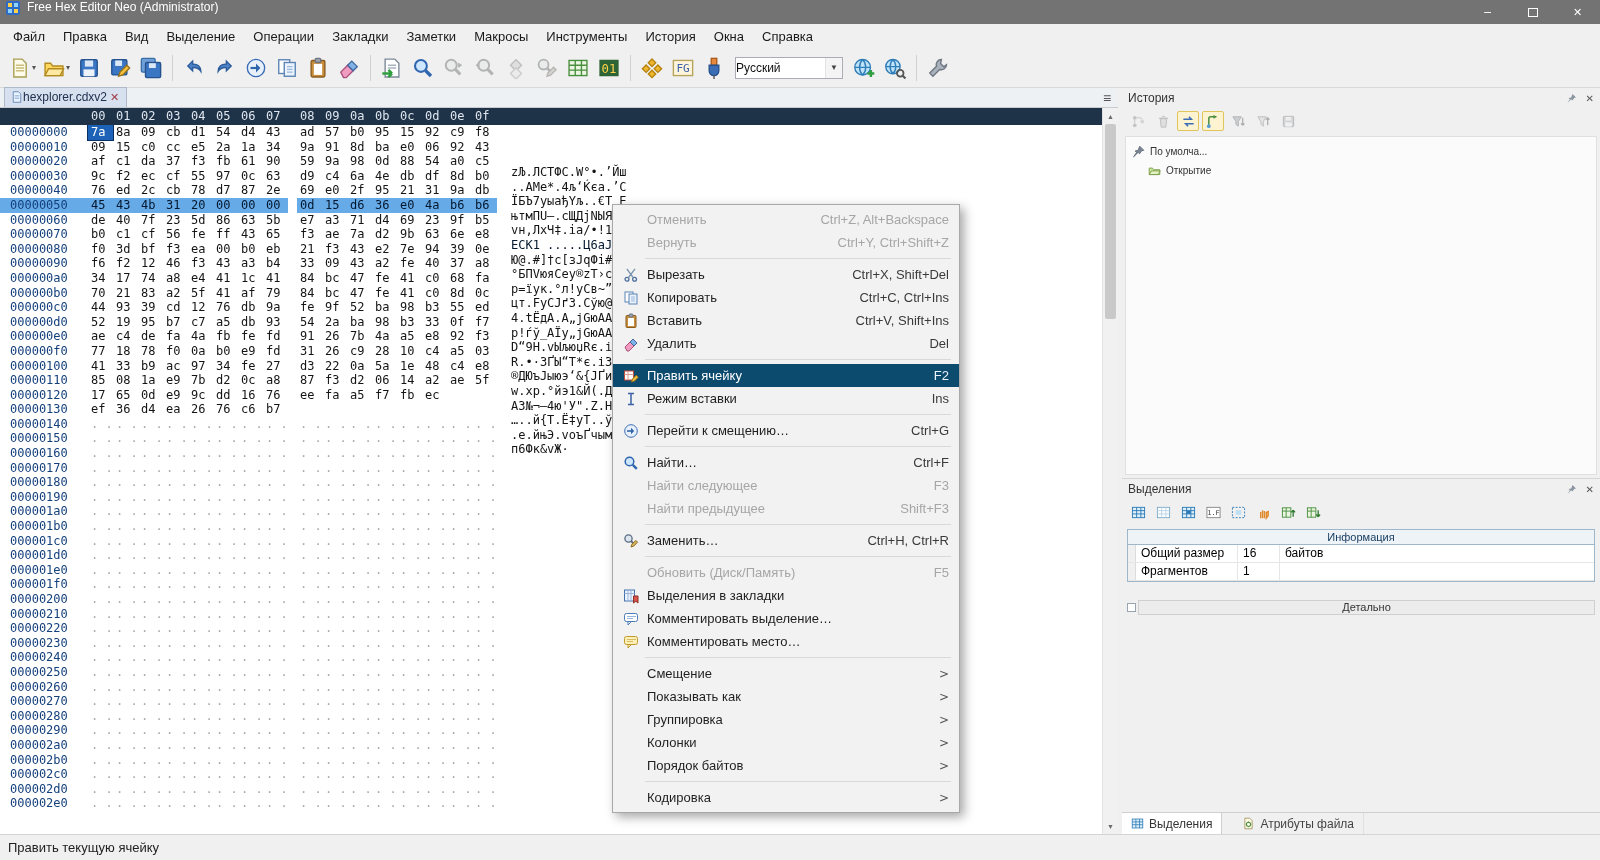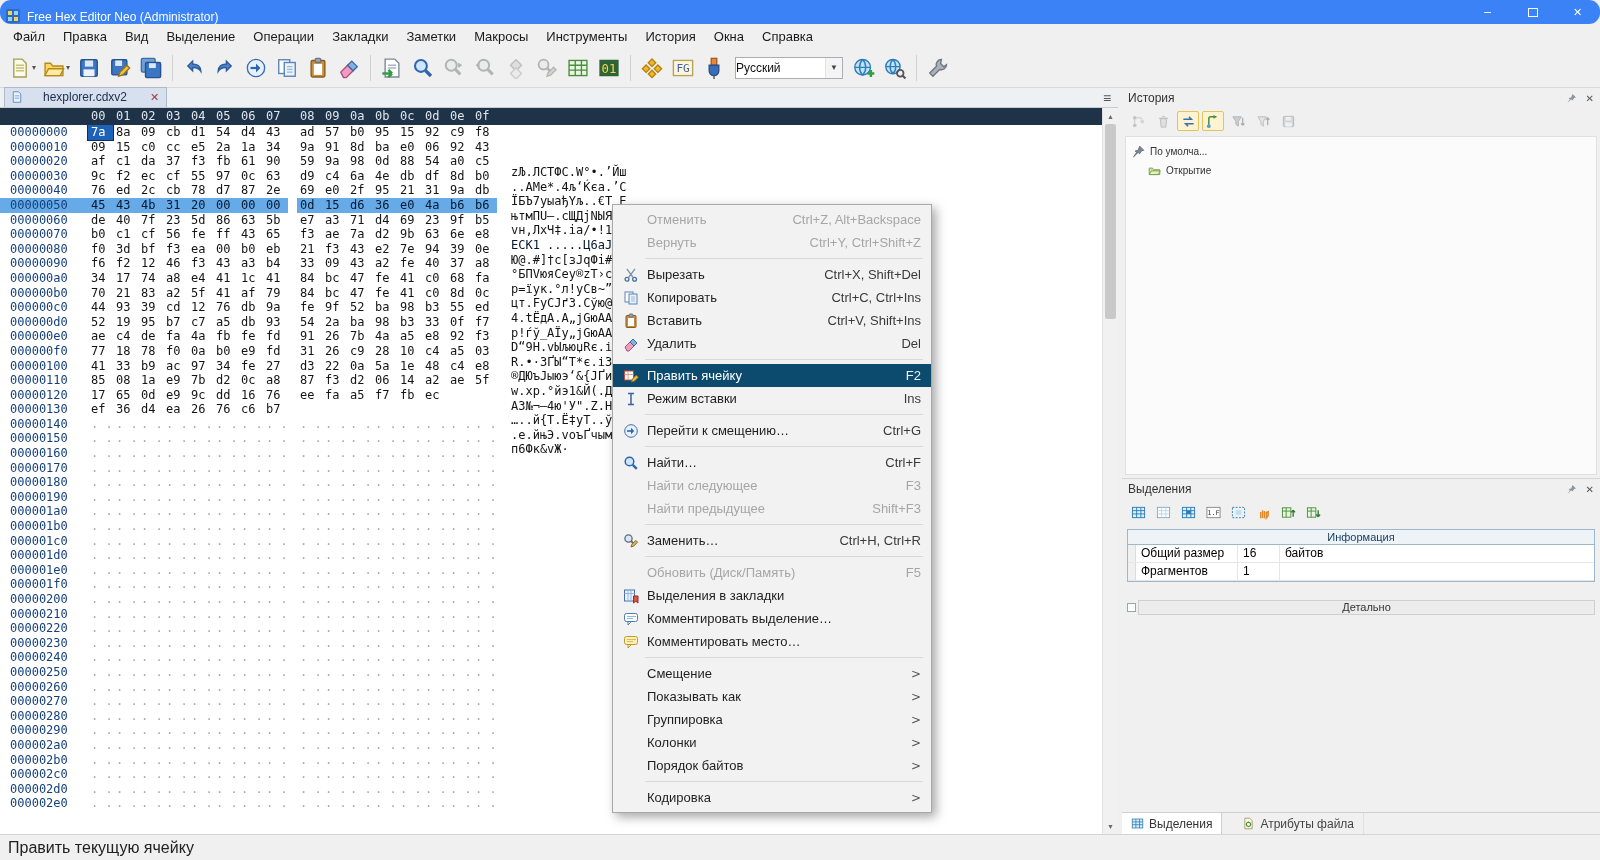--- a/index.html
+++ b/index.html
@@ -1,21 +1,21 @@
 <!DOCTYPE html>
 <html><head>
 <meta charset="utf-8">
 <style>
   * { box-sizing: border-box; margin: 0; padding: 0; }
   html,body { width:1600px; height:860px; overflow:hidden; }
   body { font-family:"Liberation Sans", sans-serif; background:#f0f0f0; position:relative; cursor:default; }
   .icn svg { width:16px; height:16px; display:block; }
 
   
-  .titlebar { height:24px; background:#3b82f6; color:#fff; display:flex; align-items:flex-end; font-size:12px;border-radius:11px; }
+  .titlebar { height:24px; background:#737373; color:#fff; display:flex; align-items:flex-start; font-size:12px; }
   .titlebar .app-ic { margin:0 6px 0 5px; }
   .win-btns { margin-left:auto; display:flex; height:24px; }
   .win-btn { width:45px; display:flex; align-items:center; justify-content:center; color:#fff; font-size:11px; font-family:"DejaVu Sans", sans-serif; }
   .maxbox { width:10px; height:9px; border:1px solid #fff; display:inline-block; }
 
   
   .menubar { height:24px; background:#f0f0f0; display:flex; align-items:center; padding-left:4px; font-size:13px; color:#1a1a1a; }
   .menu-item { padding:3px 9px; }
 
   
@@ -28,21 +28,21 @@
   .combo { width:108px; height:22px; background:#fff; border:1px solid #abadb3; font-size:12px; display:flex; align-items:center; margin:0 5px; color:#111; }
   .combo .arrow { margin-left:auto; width:17px; height:20px; display:flex; align-items:center; justify-content:center; font-size:8px; color:#444; border-left:1px solid #e3e3e3; background:#f4f4f4; }
 
   
   .main { display:flex; height:746px; }
   .leftcol { width:1118px; display:flex; flex-direction:column; }
   .rightcol { width:478px; margin-left:4px; display:flex; flex-direction:column; background:#f0f0f0; }
 
   
   .tabrow { height:20px; display:flex; background:#eef1f4; border-bottom:1px solid #c9ccd1; align-items:flex-end; }
-  .tab { display:flex; align-items:center; gap:20px; background:#d6e0ee; border:1px solid #aeb9c9; border-bottom:none; padding:1px 7px 2px 6px; font-size:12px; color:#20304e; margin-left:4px; height:20px; }
+  .tab { display:flex; align-items:center; gap:0; background:#d6e0ee; border:1px solid #aeb9c9; border-bottom:none; padding:1px 7px 2px 6px; font-size:12px; color:#20304e; margin-left:4px; height:20px; }
   .tab .icn svg{ width:12px; height:12px; }
   .tab-close { color:#a03a46; font-size:11px; margin-left:3px; }
   .hamburger { margin-left:auto; width:22px; text-align:center; color:#555; font-size:14px; line-height:18px; }
 
   
   .hexmain { flex:1; display:flex; background:#84cc16; }
   .hexleft { flex:1; display:flex; flex-direction:column; }
   .hexheader { height:17px; background:#1e3248; color:#dfe6ee; font:12px/17px "DejaVu Sans Mono", monospace; display:flex; white-space:pre; }
   .hexbody { flex:1; background:#fff; overflow:hidden; }
   .hexrow { display:flex; height:14.6px; line-height:14.6px; font:12px/14.6px "DejaVu Sans Mono", monospace; white-space:pre; }
@@ -93,24 +93,24 @@
   .detail-bar { flex:1; height:15px; background:#ececec; border:1px solid #cfcfcf; text-align:center; font-size:11px; line-height:13px; color:#333; }
 
   .filler { flex:1; }
   .bottom-tabs { height:22px; display:flex; align-items:stretch; border-top:1px solid #cfcfcf; background:#f0f0f0; font-size:12px; color:#333; }
   .btab { display:flex; align-items:center; gap:5px; padding:0 9px; }
   .btab .icn svg { width:13px; height:13px; }
   .btab.active { background:#fff; border-right:1px solid #cfcfcf; }
   .btab:not(.active){ border-right:1px solid #e0e0e0; color:#444;padding-left:20px; }
 
   
-  .statusbar { height:26px; background:#f0f0f0; border-top:1px solid #d5d5d5; display:flex; align-items:center; padding-left:8px; font-size:16px; color:#222; }
+  .statusbar { height:26px; background:#f0f0f0; border-top:1px solid #d5d5d5; display:flex; align-items:center; padding-left:8px; font-size:13px; color:#222; }
 
   
-  .ctx { position:absolute; left:612px; top:204px; width:320px; background:#f2f2f2; border:1px solid #a8a8a8; box-shadow:4px 4px 10px rgba(0,0,0,.35); padding:3px 0; z-index:40; font-size:13px; color:#1f1f1f; }
+  .ctx { position:absolute; left:612px; top:204px; width:348px; background:#f2f2f2; border:1px solid #a8a8a8; box-shadow:4px 4px 10px rgba(0,0,0,.35); padding:3px 0; z-index:40; font-size:13px; color:#1f1f1f; }
   .ctx-item { height:23px; display:flex; align-items:center; padding:0 10px 0 5px; }
   .ctx-ico { width:26px; display:flex; justify-content:center; flex:0 0 26px; }
   .ctx-label { margin-left:3px; }
   .ctx-short { margin-left:auto; color:#3a3a3a; padding-left:18px; }
   .ctx-item.off, .ctx-item.off .ctx-short { color:#a6a6a6; }
   .ctx-item.hl { background:#0c4a6e; color:#fff;justify-content:flex-end; }
   .ctx-item.hl .ctx-short { color:#eaf2fb; }
   .ctx-sep { height:1px; background:#d9d9d9; margin:4px 8px 4px 32px; }
   .ctx-arrow { margin-left:auto; color:#555; font-size:12px; font-family:"DejaVu Sans", sans-serif; }
 </style>

